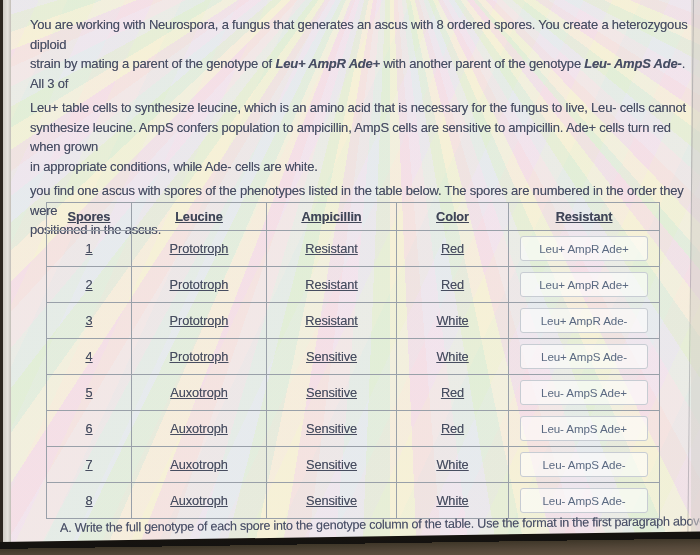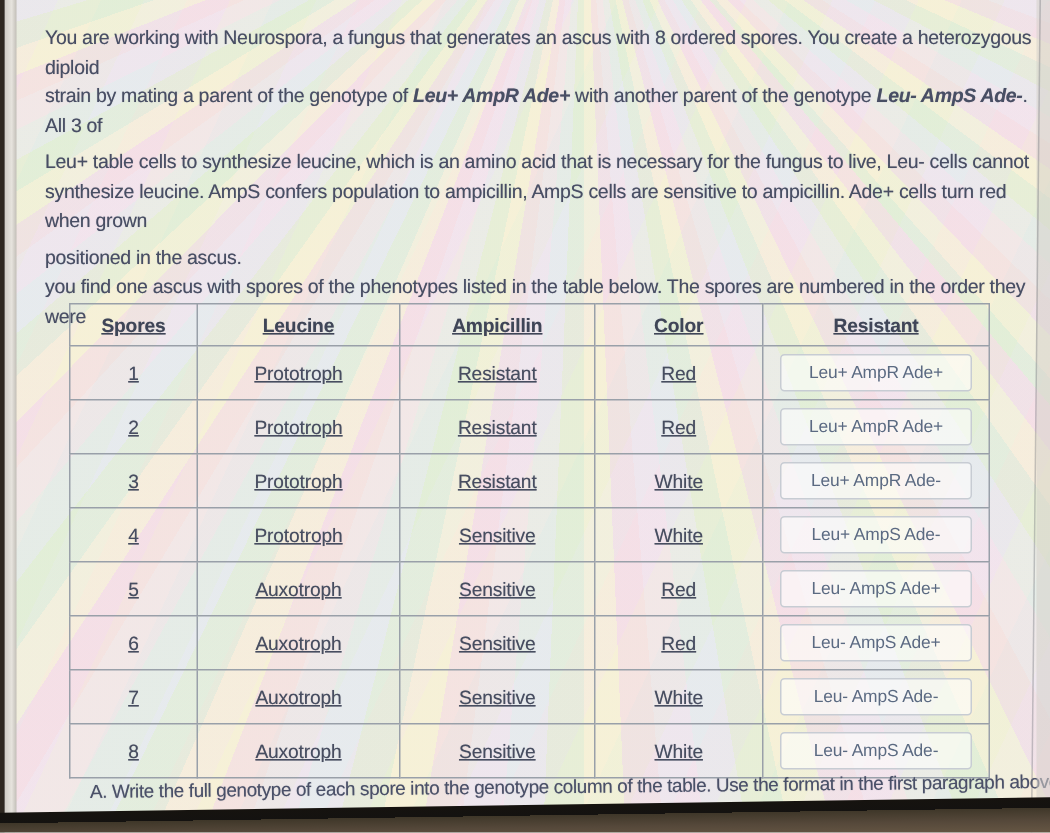--- a/index.html
+++ b/index.html
@@ -86,25 +86,26 @@
     <div class="content">
 
       <div class="paragraph">
         <div class="line"><span>You are working with Neurospora, a fungus that generates an ascus with 8 ordered spores. You create a heterozygous diploid</span></div>
         <div class="line"><span>strain by mating a parent of the genotype of </span><span class="bi">Leu+ AmpR Ade+</span><span> with another parent of the genotype </span><span class="bi">Leu- AmpS Ade-</span><span>. All 3 of</span></div>
       </div>
 
       <div class="paragraph">
         <div class="line"><span class="it">Leu+</span><span> table cells to synthesize leucine, which is an amino acid that is necessary for the fungus to live, </span><span class="it">Leu-</span><span> cells cannot</span></div>
         <div class="line"><span>synthesize leucine. </span><span class="it">AmpS</span><span> confers population to ampicillin, </span><span class="it">AmpS</span><span> cells are sensitive to ampicillin. </span><span class="it">Ade+</span><span> cells turn red when grown</span></div>
+        <div class="line"><span>in appropriate conditions, while </span><span class="it">Ade-</span><span> cells are white.</span></div>
       </div>
 
       <div class="paragraph">
+        <div class="line"><span>you find one ascus with spores of the phenotypes listed in the table below. The spores are numbered in the order they were</span></div>
         <div class="line"><span>positioned in the ascus.</span></div>
-        <div class="line"><span>you find one ascus with spores of the phenotypes listed in the table below. The spores are numbered in the order they were</span></div>
       </div>
 
     </div>
 
     <table class="spore-table">
       <colgroup>
         <col style="width:85px">
           <col style="width:135px">
           <col style="width:130px">
           <col style="width:112px">

